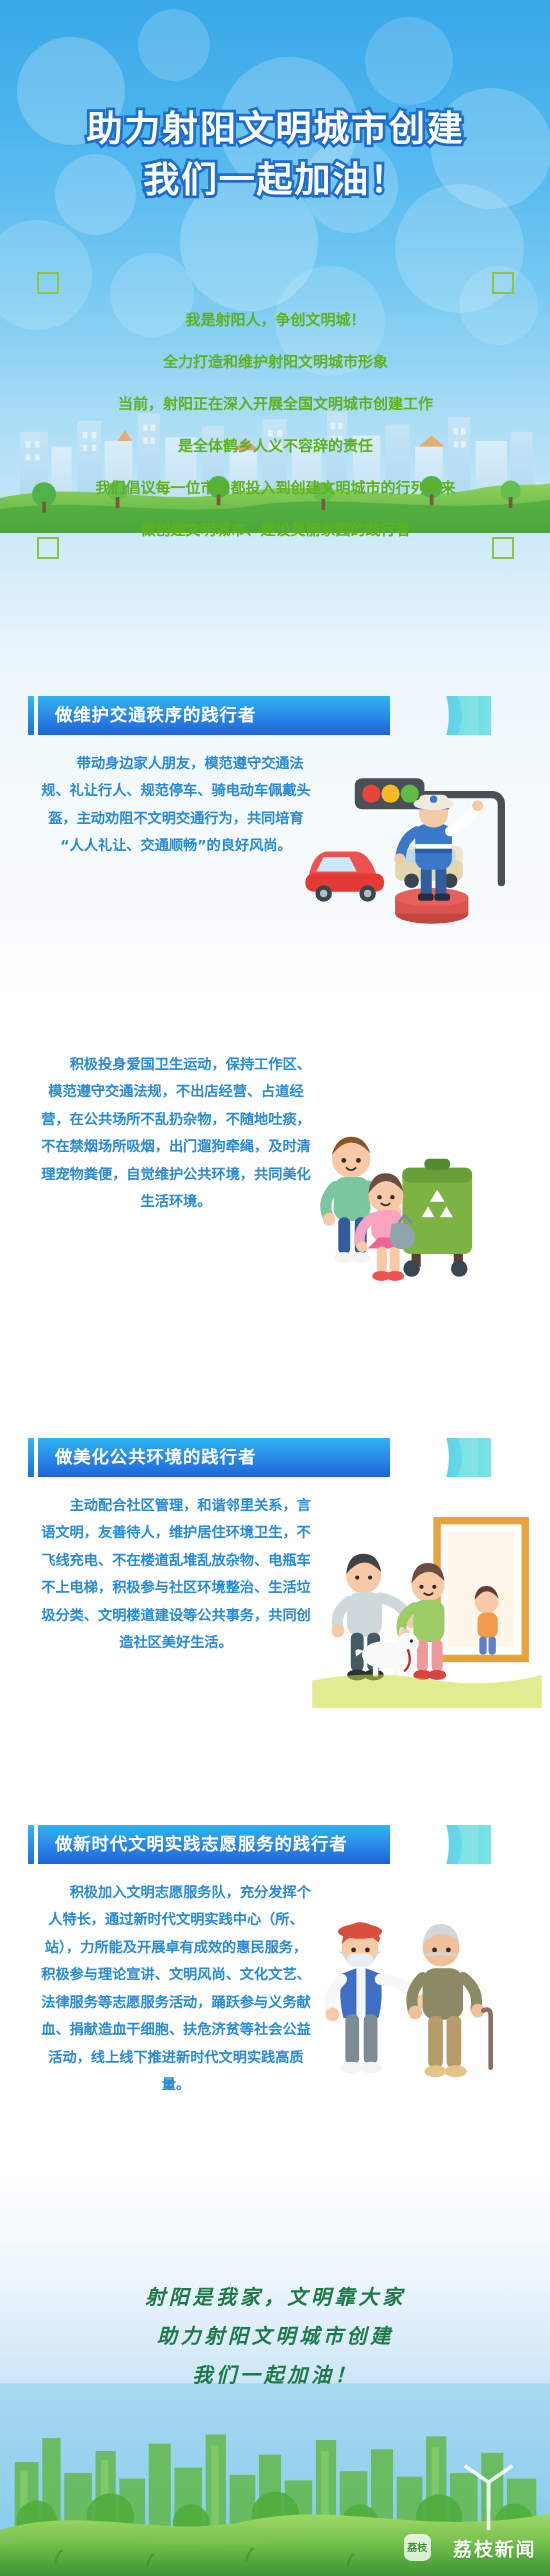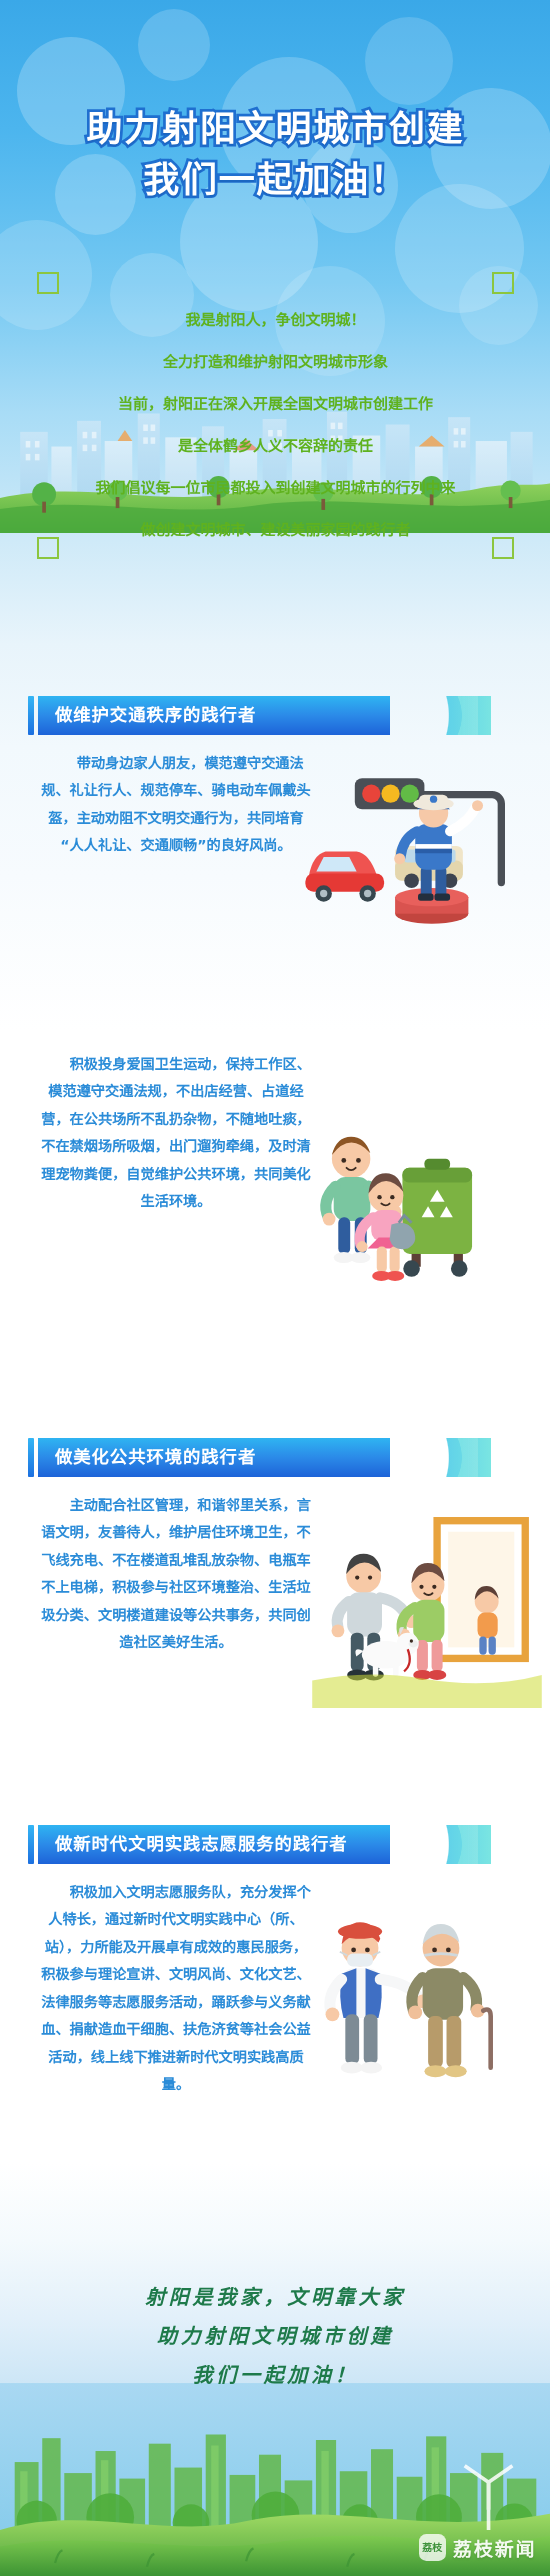--- a/index.html
+++ b/index.html
@@ -135,21 +135,21 @@
     font-style:italic; font-weight:bold;
     font-size:20px; line-height:39px; color:#1e7a4a; letter-spacing:3.7px;
   }
 
   
   .bottom-scene { position:absolute; left:0; top:2383px; width:551px; height:193px; z-index:7; }
 
   
   .watermark {
     position:absolute; right:14.7px; bottom:14.7px; z-index:20;
-    display:flex; align-items:flex-start; gap:7px; opacity:.92;
+    display:flex; align-items:flex-start; gap:22px; opacity:.92;
   }
   .wm-logo {
     width:27.5px; height:27.5px; border-radius:7.3px; background:rgba(255,255,255,.85);
     display:flex; align-items:center; justify-content:center;
     font-family:"DejaVu Sans","Liberation Sans",sans-serif;
     font-size:10px; font-weight:bold; color:#3a8f3a; line-height:1;
   }
   .wm-text {
     font-family:"DejaVu Sans","Liberation Sans",sans-serif;
     font-size:19px; font-weight:bold; color:#ffffff; letter-spacing:1.8px;

